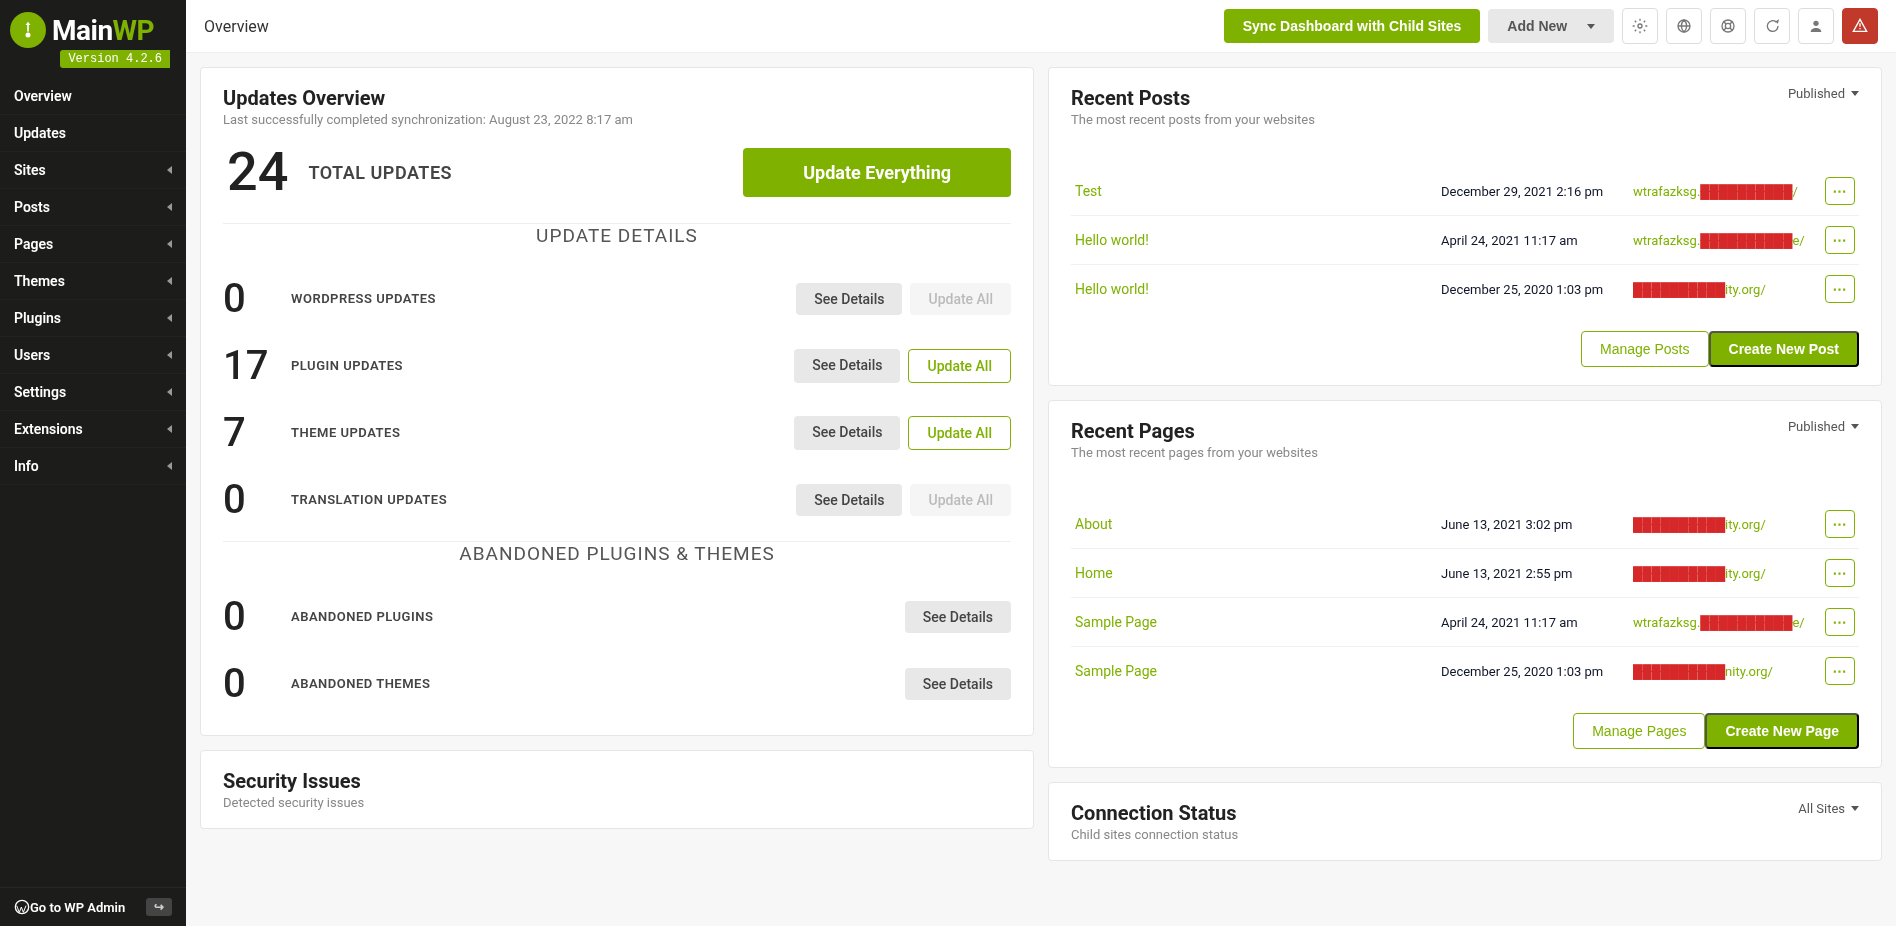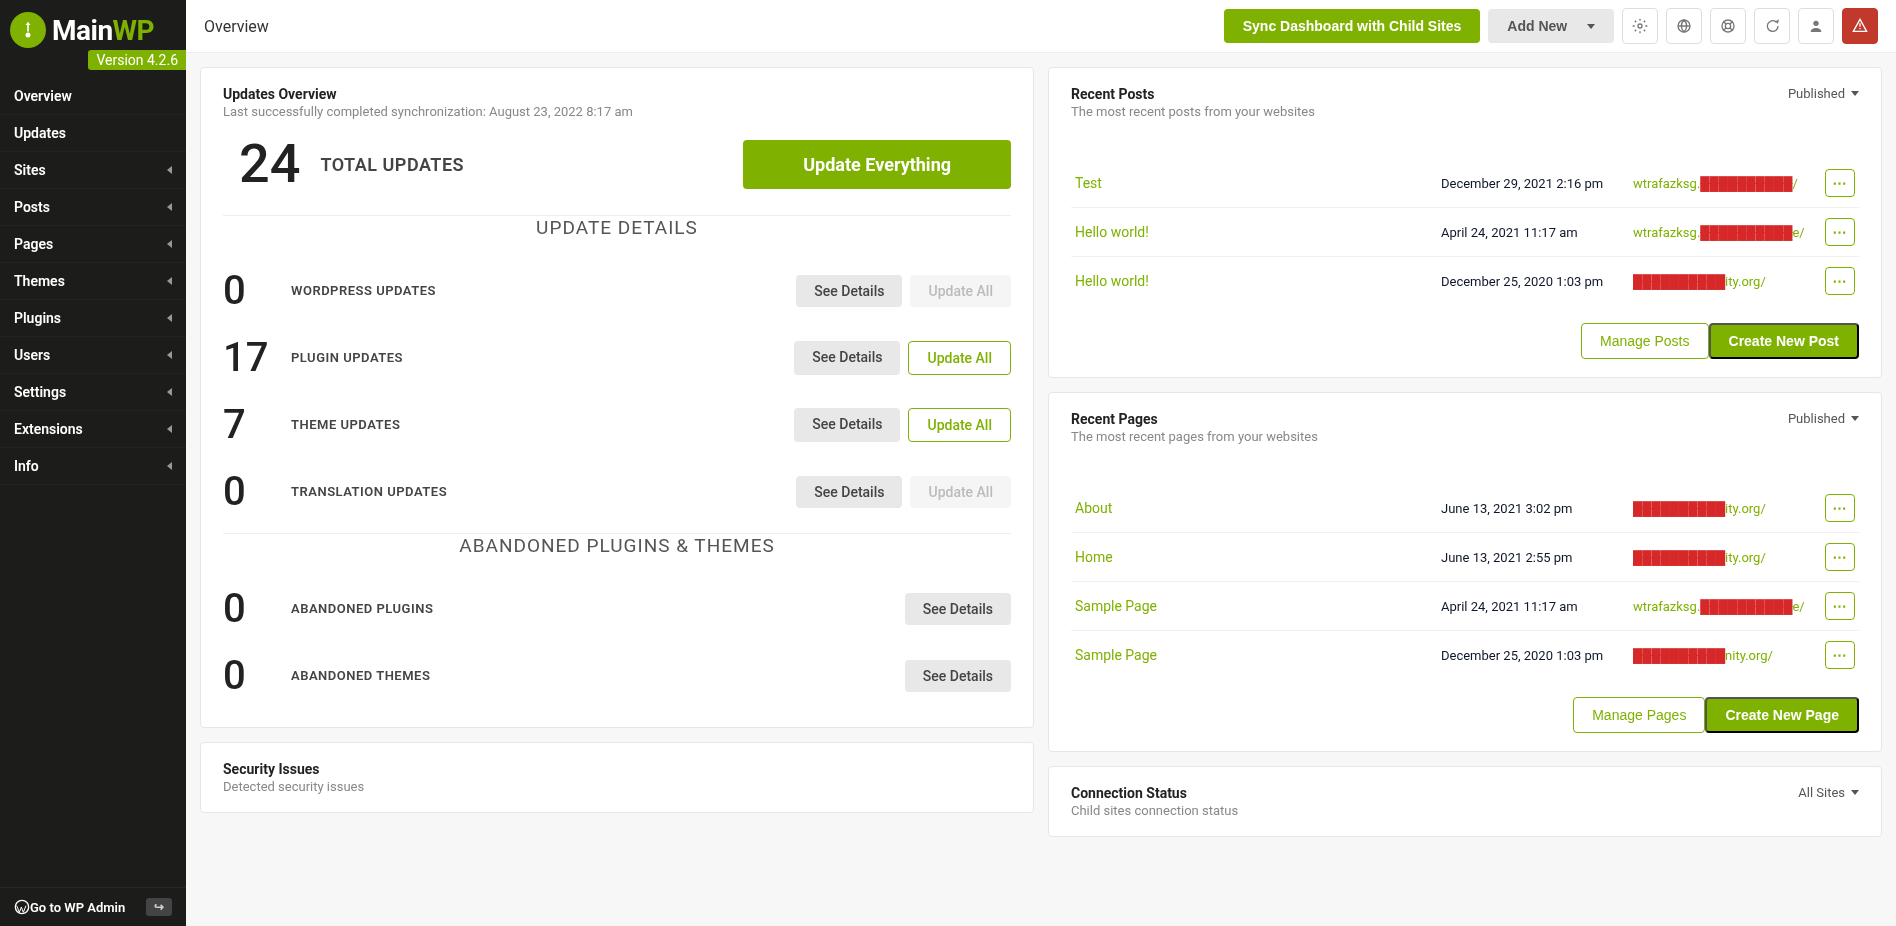--- a/index.html
+++ b/index.html
@@ -5,21 +5,21 @@
 * { margin: 0; padding: 0; box-sizing: border-box; }
 body { font-family: -apple-system, BlinkMacSystemFont, "Segoe UI", Roboto, "Helvetica Neue", Arial, sans-serif; background: #f5f5f5; color: #333; font-size: 14px; }
 .app { display: flex; min-height: 100vh; }
 
 
 .sidebar { width: 186px; background: #1c1d1b; color: #fff; display: flex; flex-direction: column; position: relative; }
 .logo-area { padding: 12px 10px; display: flex; align-items: center; gap: 6px; }
 .logo-circle { width: 36px; height: 36px; border-radius: 50%; background: #7fb100; display: flex; align-items: center; justify-content: center; }
 .logo-text { font-size: 28px; font-weight: 700; color: #fff; letter-spacing: -0.5px; }
 .logo-text .wp { color: #7fb100; }
-.version-tag { position: absolute; top: 50px; right: 0; background: #7fb100; color: #fff; font-size: 14px; padding: 2px 8px; border-radius: 3px 0 0 3px; }
+.version-tag { position: absolute; top: 50px; right: 16px; background: #7fb100; color: #fff; font-size: 12px; padding: 2px 8px; border-radius: 3px 0 0 3px; font-family: Liberation Mono, monospace; }
 .nav { display: flex; flex-direction: column; margin-top: 18px; }
 .nav-item { padding: 10px 14px; color: #fff; font-size: 14px; font-weight: 600; display: flex; justify-content: space-between; align-items: center; cursor: pointer; border-bottom: 1px solid rgba(255,255,255,0.03); }
 .caret-left { width: 0; height: 0; border-top: 4px solid transparent; border-bottom: 4px solid transparent; border-right: 5px solid #999; }
 .sidebar-footer { margin-top: auto; padding: 10px 14px; display: flex; align-items: center; gap: 0; color: #fff; font-size: 13px; font-weight:600; border-top: 1px solid rgba(255,255,255,0.05); }
 .goto-btn { margin-left: auto; background: #444; border-radius: 3px; padding: 2px 8px; color: #ccc; font-size: 12px; }
 
 
 .main { flex: 1; display: flex; flex-direction: column; background: #fff; }
 .topbar { display: flex; align-items: center; padding: 8px 18px; border-bottom: 1px solid #eee; gap: 8px; }
 .topbar .title { font-size: 16px; color: #333; margin-right: auto; }
@@ -30,24 +30,24 @@
 .icon-btn.red { background: #c0392b; color: #fff; border-color: #c0392b; }
 .caret-down { width: 0; height: 0; border-left: 4px solid transparent; border-right: 4px solid transparent; border-top: 5px solid currentColor; display: inline-block; }
 
 
 .content { display: flex; gap: 14px; padding: 14px; background: #f7f7f7; flex: 1; align-items: flex-start; }
 .col { display: flex; flex-direction: column; gap: 14px; }
 .col.left { flex: 1; }
 .col.right { flex: 1; }
 .card { background: #fff; border: 1px solid #e6e6e6; border-radius: 4px; padding: 18px 22px; }
 .card-head { display: flex; justify-content: space-between; align-items: flex-start; }
-.card-title { font-size: 14px; font-weight: 700; color: #222; }
+.card-title { font-size: 20px; font-weight: 700; color: #222; }
 .card-sub { font-size: 13px; color: #888; margin-top: 2px; }
 
-.total-row { display: flex; align-items: center; gap: 20px; margin: 18px 0 24px 16px; }
+.total-row { display: flex; align-items: center; gap: 20px; margin: 18px 0 24px 4px; }
 .big-number { font-size: 54px; font-weight: 500; color: #222; line-height: 1; }
 .total-label { font-size: 18px; font-weight: 600; color: #444; letter-spacing: 0.5px; }
 .update-everything { margin-left: auto; background: #7fb100; color: #fff; font-size: 18px; font-weight: 700; padding: 14px 60px; border-radius: 4px; cursor: pointer; }
 
 .section-divider { text-align: center; color: #555; font-size: 19px; font-weight: 400; letter-spacing: 1px; border-top: 1px solid #eee; margin: 8px 0 18px 0; }
 
 .upd-row { display: flex; align-items: center; gap: 18px; padding: 10px 0; }
 .upd-num { font-size: 40px; font-weight: 500; color: #222; min-width: 50px; }
 .upd-label { font-size: 13px; font-weight: 600; color: #444; letter-spacing: 0.5px; flex: 1; }
 .upd-actions { display: flex; gap: 8px; }

